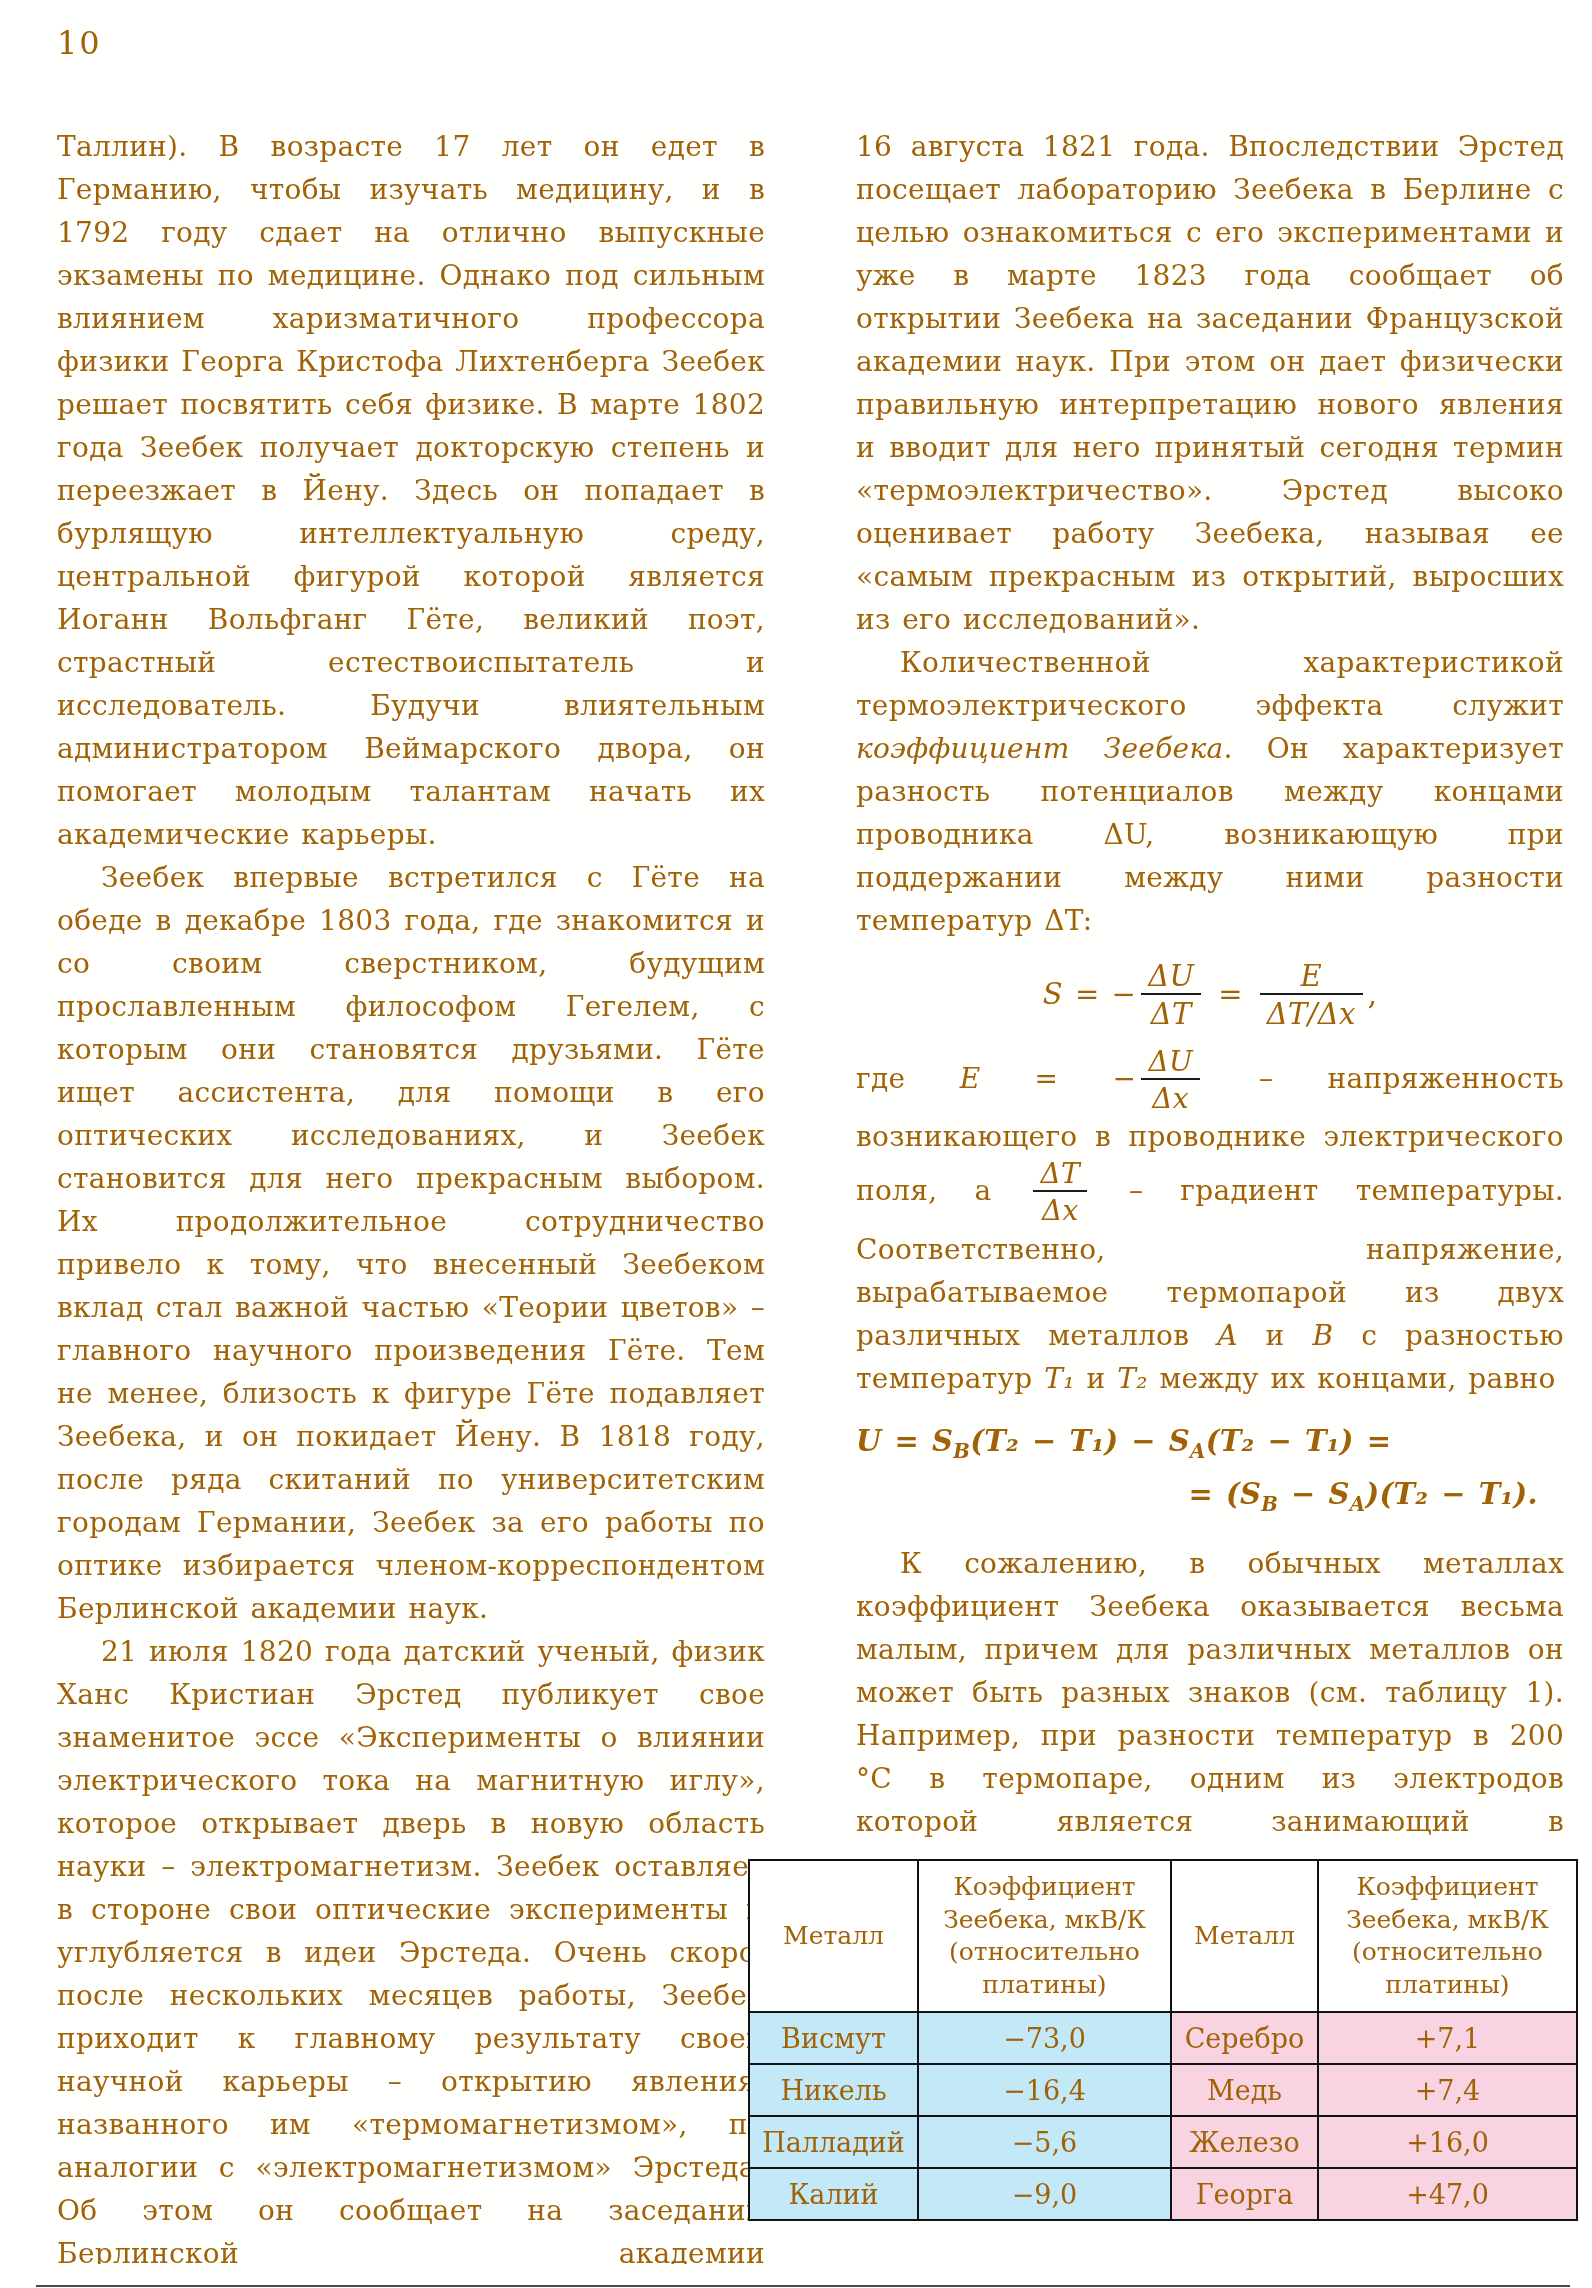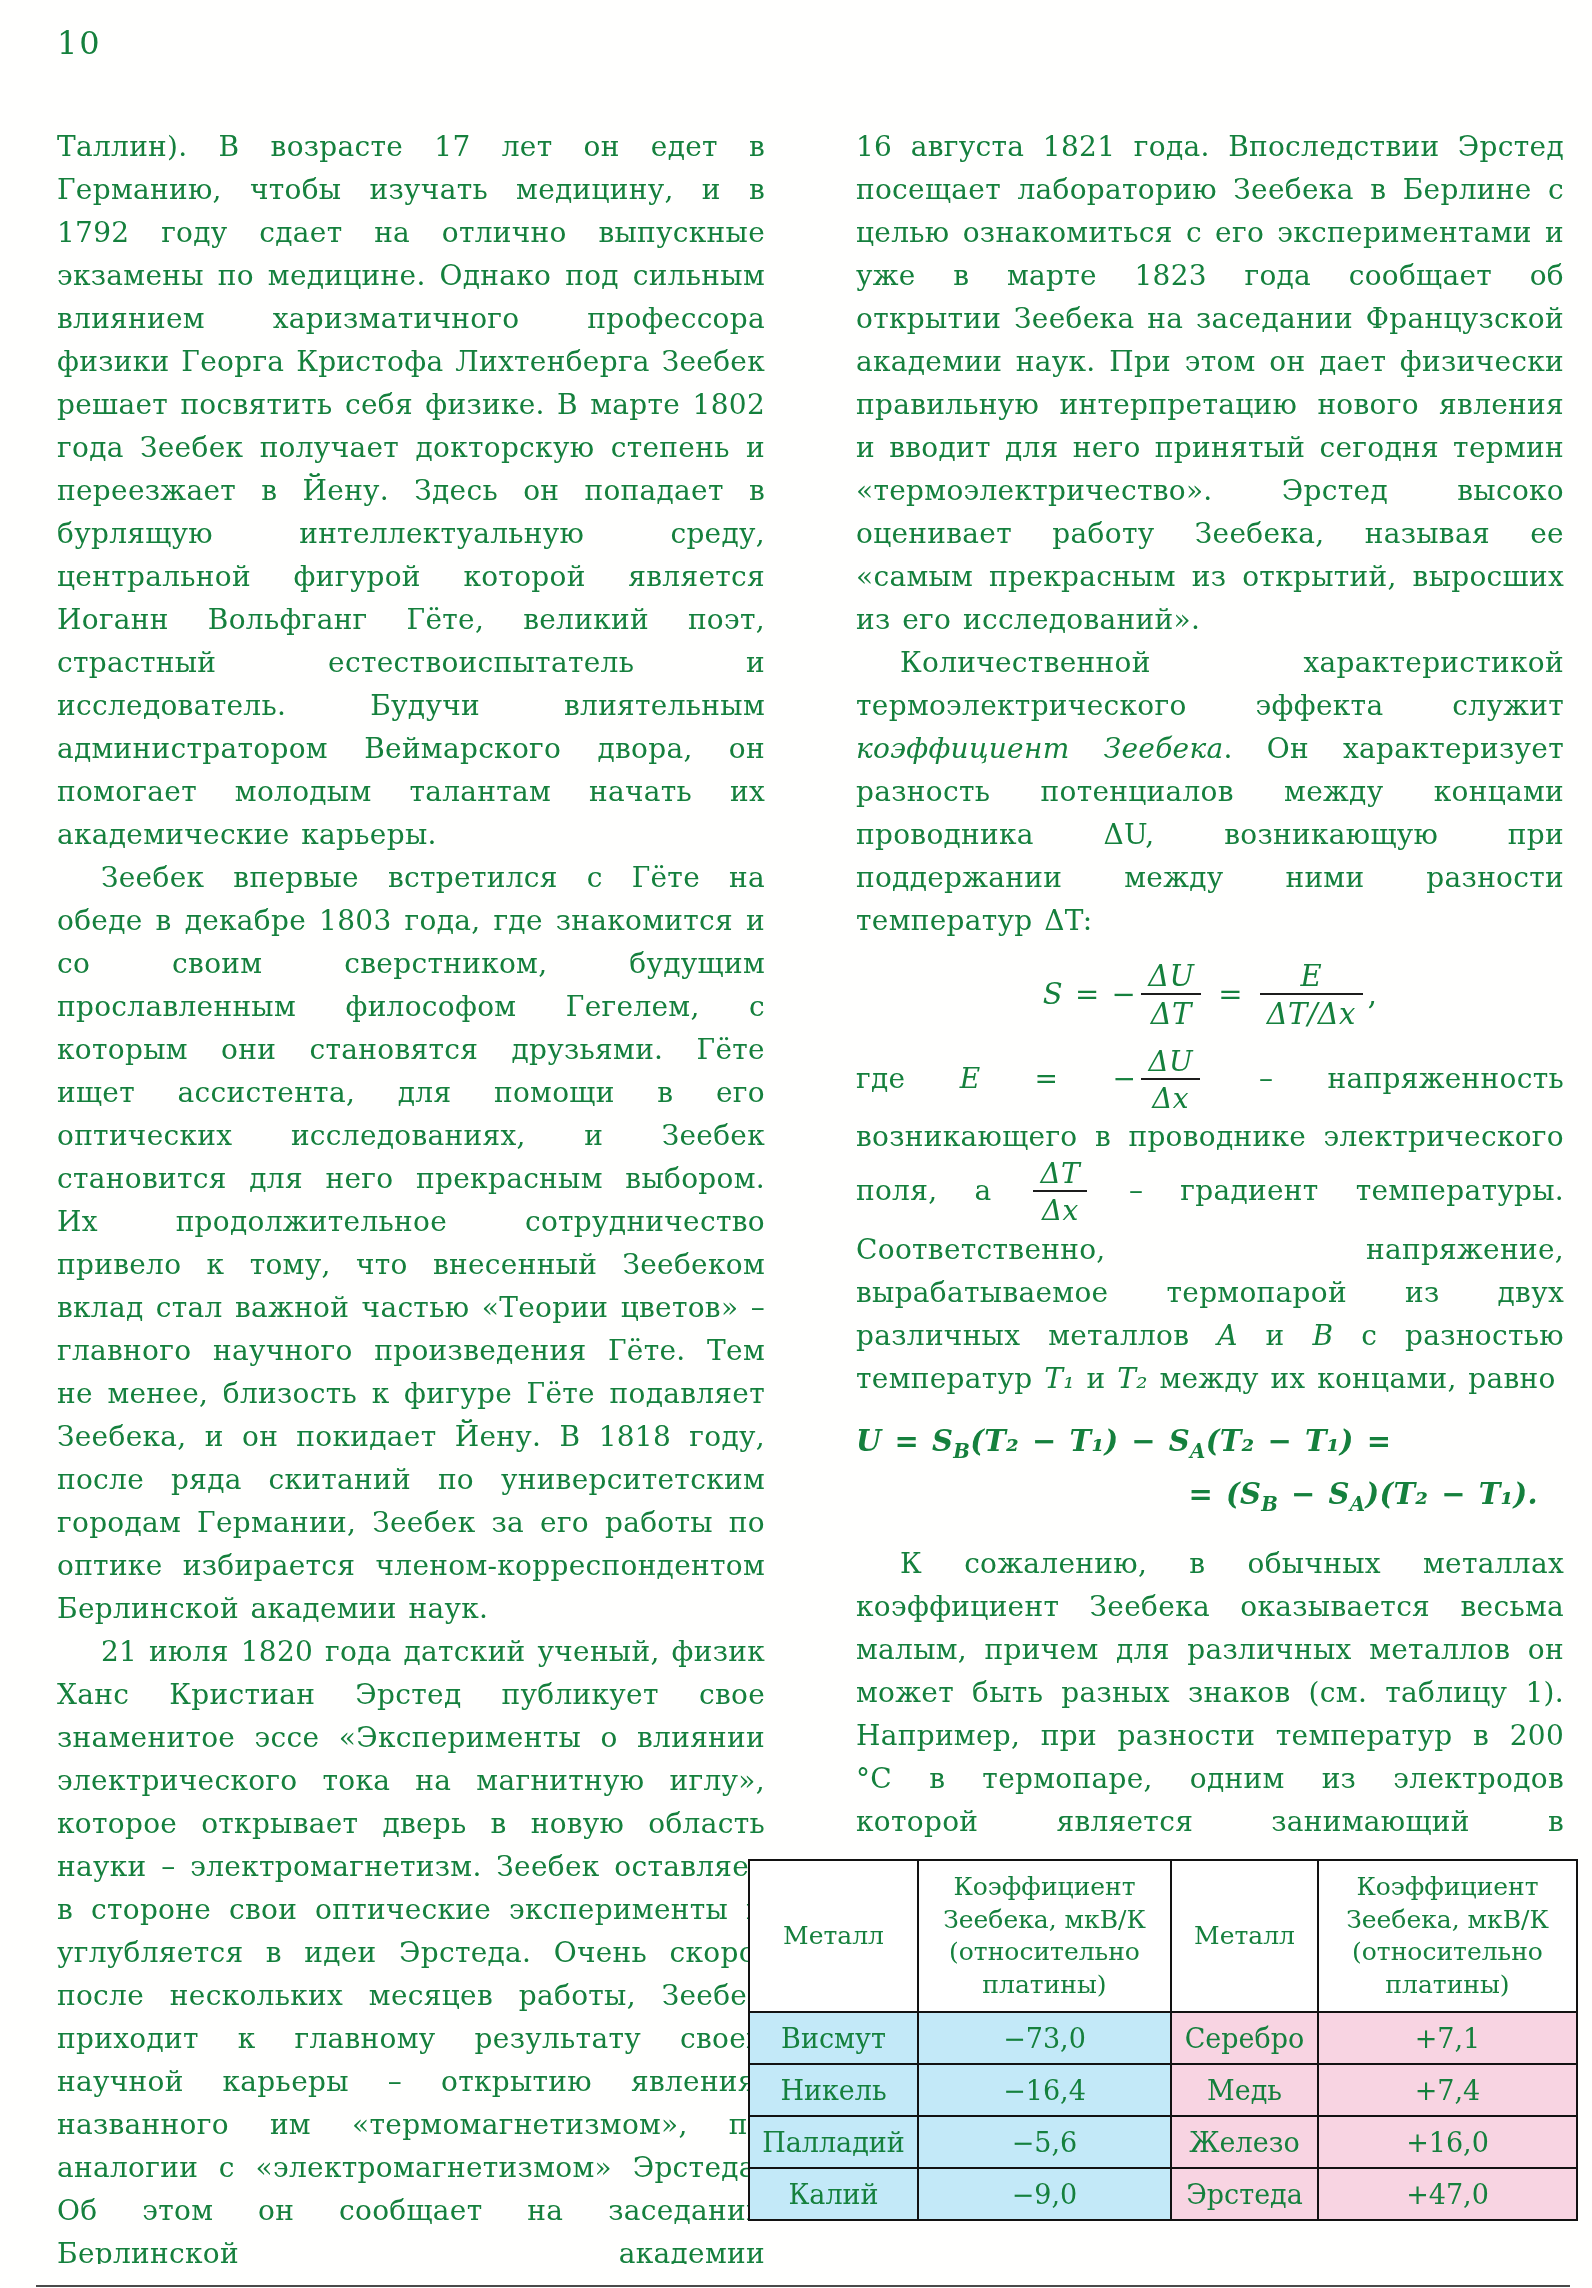--- a/index.html
+++ b/index.html
@@ -2,21 +2,21 @@
 <html lang="ru"><head>
 <meta charset="utf-8">
 <style>
   html, body { margin: 0; padding: 0; background: #ffffff; }
   .page {
     position: relative;
     width: 1592px;
     height: 2289px;
     background: #fffffe;
     font-family: "DejaVu Serif", "Liberation Serif", serif;
-    color: #15803d;
+    color: #a16207;
     overflow: hidden;
   }
   
   .runhead { position: absolute; top: 22px; left: 0; right: 0; height: 50px; }
   .page-num {
     position: absolute; left: 57px; top: 2px;
     font-size: 32px; letter-spacing: 2px;
   }
   .journal-title {
     position: absolute; left: 0; right: 418px; top: 6px;
@@ -147,21 +147,21 @@
         </tr>
         <tr>
           <td class="metal blue">Палладий</td>
           <td class="val blue">−5,6</td>
           <td class="metal pink">Железо</td>
           <td class="val pink">+16,0</td>
         </tr>
         <tr>
           <td class="metal blue">Калий</td>
           <td class="val blue">−9,0</td>
-          <td class="metal pink">Эрстеда</td>
+          <td class="metal pink">Георга</td>
           <td class="val pink">+47,0</td>
         </tr>
       </tbody>
     </table>
   </div>
 
   <div class="bottom-rule"></div>
 </div>
 
 

